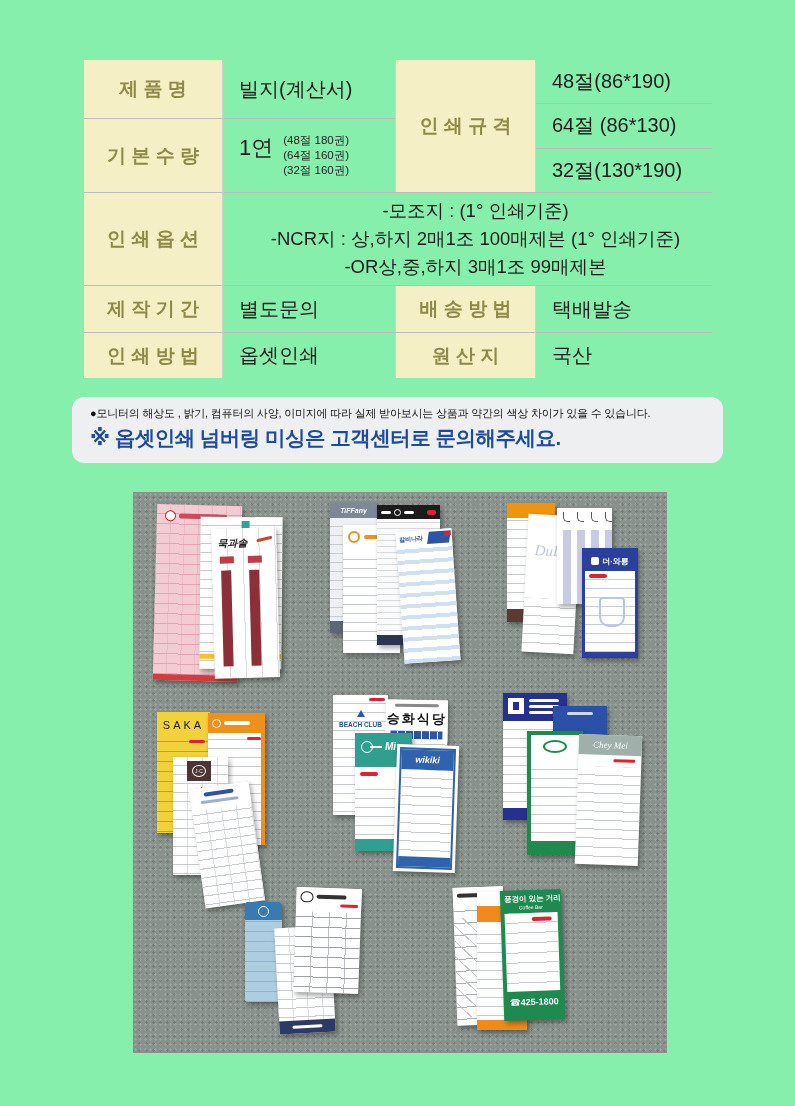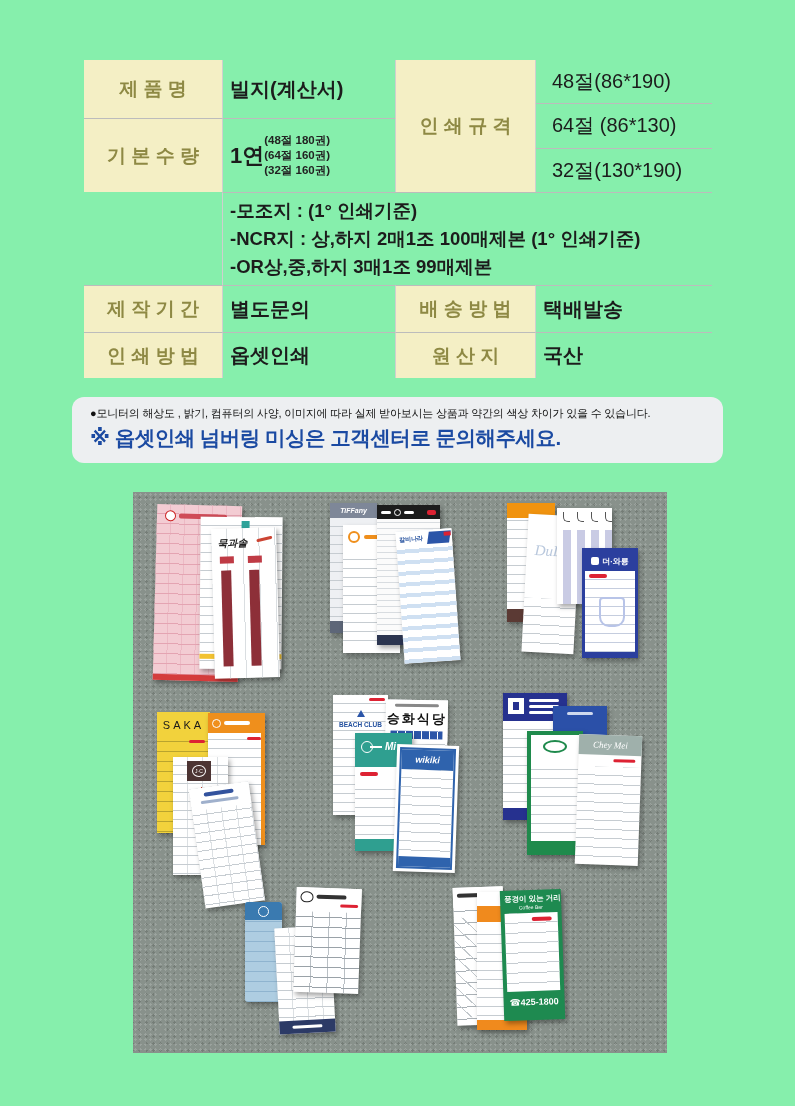--- a/index.html
+++ b/index.html
@@ -5,27 +5,27 @@
   html,body{margin:0;padding:0;background:#fff;}
   .page{position:relative;width:795px;height:1106px;background:#86efac;overflow:hidden;
         font-family:"Liberation Sans","DejaVu Sans",sans-serif;}
 
   
   .spec-table{position:absolute;left:84px;top:60px;width:628px;height:318px;
       display:grid;grid-template-columns:138px 173px 140px 177px;
       grid-template-rows:58px 74px 93px 47px 46px;}
   .c{display:flex;align-items:center;box-sizing:border-box;}
   .lbl{background:#f4efc5;color:#8e8944;font-weight:bold;font-size:19px;justify-content:center;}
-  .val{color:#1c1c1c;font-size:20px;padding-left:7px;font-weight:bold;}
+  .val{color:#1c1c1c;font-size:20px;padding-left:16px;}
   .bt{border-top:1px solid #bcbcbc;}
   .bl{border-left:1px solid #cfcfcf;}
-  .qty-wrap{display:flex;align-items:center;}
+  .qty-wrap{display:flex;align-items:flex-start;gap:10px;}
   .qty-main{font-size:22px;color:#1c1c1c;}
   .qty-notes{font-size:11.5px;line-height:1.3;color:#222;}
-  .opt{flex-direction:column;align-items:flex-start;justify-content:center;
+  .opt{flex-direction:column;align-items:center;justify-content:center;
        font-size:18.5px;line-height:1.5;color:#1c1c1c;}
   .spec-stack{display:flex;flex-direction:column;box-sizing:border-box;}
   .spec-cell{flex:1;display:flex;align-items:center;padding-left:16px;
        font-size:20px;color:#1c1c1c;box-sizing:border-box;}
   .spec-cell + .spec-cell{border-top:1px solid #bcbcbc;}
 
   
   .notice{position:absolute;left:72px;top:397px;width:651px;height:66px;background:#edeff1;
       border-radius:12px;box-sizing:border-box;padding:9px 0 0 18px;}
   .n1{margin:0;font-size:11px;color:#111;letter-spacing:-0.2px;}
@@ -79,20 +79,23 @@
       <div class="qty-wrap">
         <span class="qty-main">1연</span>
         <span class="qty-notes">
           <span style="display:block">(48절 180권)</span>
           <span style="display:block">(64절 160권)</span>
           <span style="display:block">(32절 160권)</span>
         </span>
       </div>
     </div>
 
+    <div class="c lbl bt" style="grid-area:3/1">
+        <span>인 쇄 옵 션</span>
+      </div>
     <div class="c val opt bl bt" style="grid-area:3/2/4/5">
       <span>-모조지 : (1° 인쇄기준)</span>
       <span>-NCR지 : 상,하지 2매1조 100매제본 (1° 인쇄기준)</span>
       <span>-OR상,중,하지 3매1조  99매제본</span>
     </div>
 
     <div class="c lbl bt" style="grid-area:4/1">
         <span>제 작 기 간</span>
       </div>
     <div class="c val bl bt" style="grid-area:4/2">

